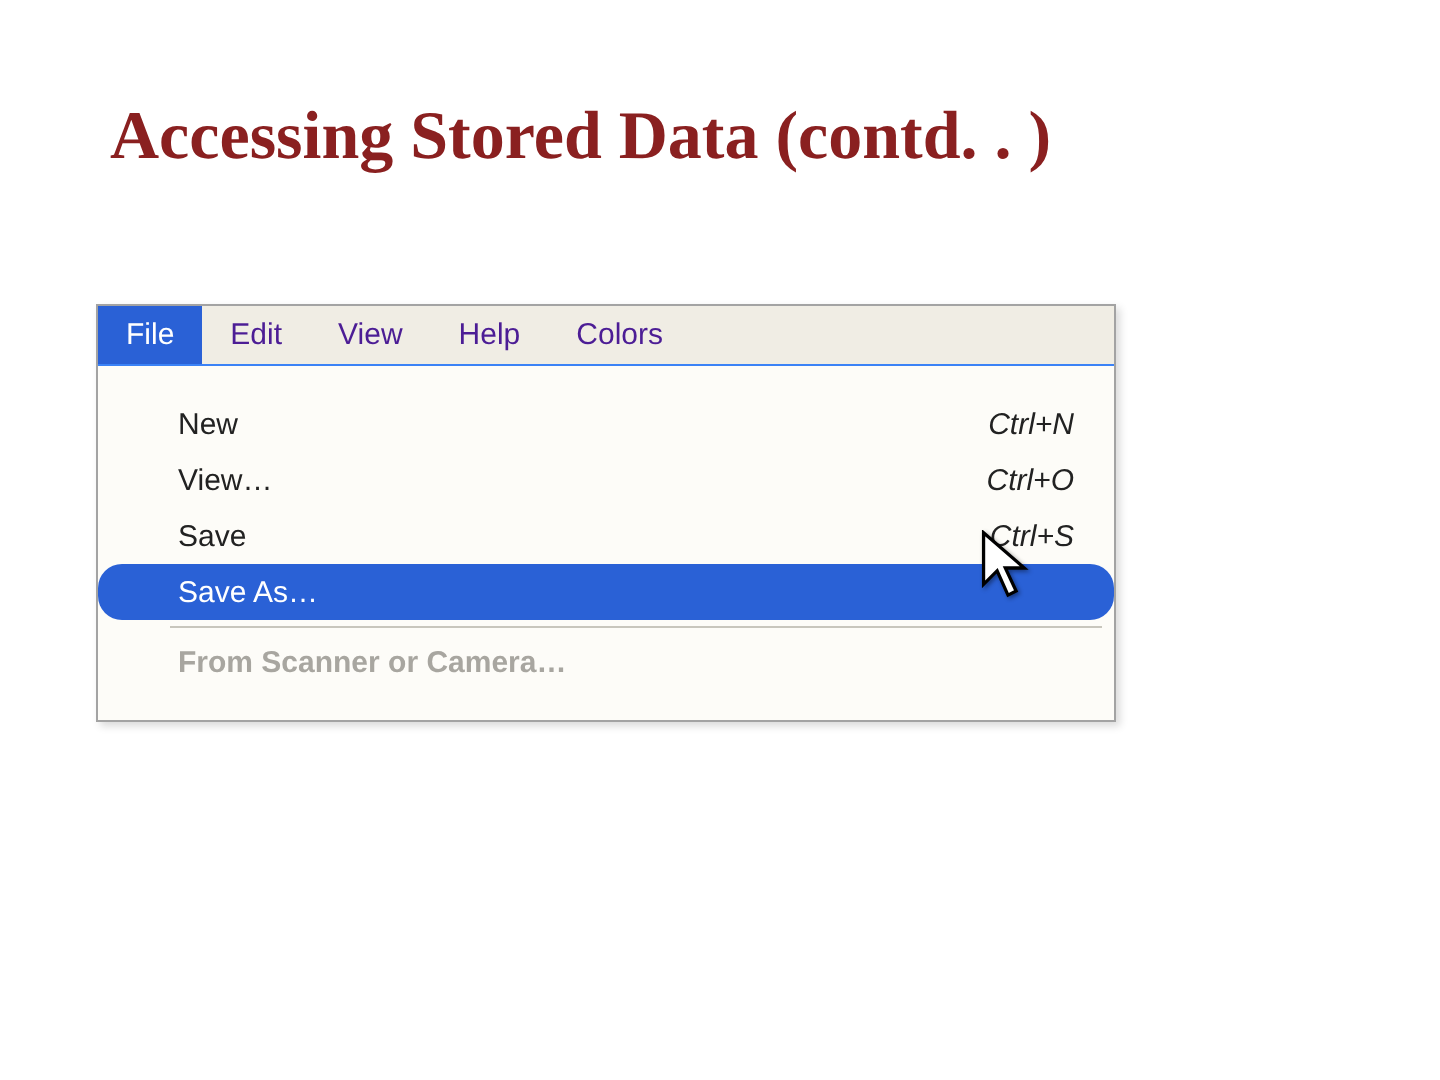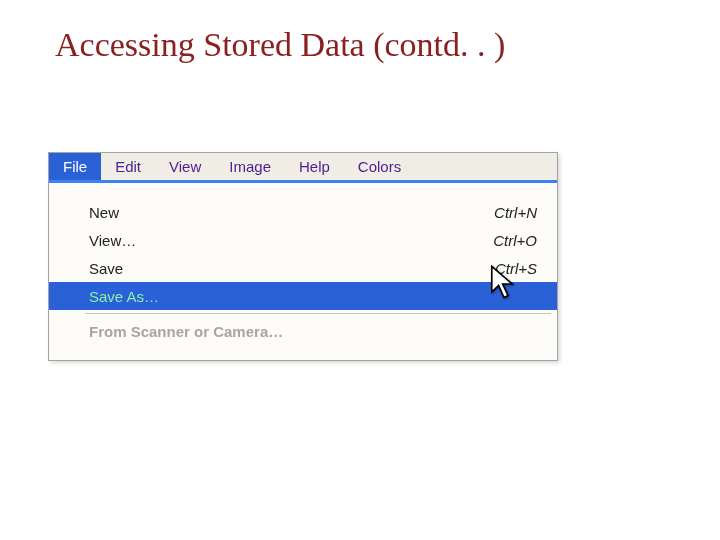--- a/index.html
+++ b/index.html
@@ -7,40 +7,40 @@
     margin: 0;
     padding: 0;
     width: 720px;
     height: 540px;
     background: #ffffff;
     font-family: "Tahoma", "Segoe UI", Arial, sans-serif;
     position: relative;
   }
   .slide-title {
     font-family: "Times New Roman", Times, serif;
-    font-weight: normal;
+    font-weight: bold;
     font-size: 34px;
     color: #8a2020;
     position: absolute;
-    top: 26px;
+    top: 50px;
     left: 55px;
   }
   .menu-block {
     position: absolute;
     top: 152px;
     left: 48px;
     width: 510px;
     border: 1px solid #a3a3a3;
     background: #f6f4ee;
     box-shadow: 2px 2px 4px rgba(0,0,0,0.15);
   }
   .menubar {
     display: flex;
     height: 30px;
-    border-bottom: 3px solid #3b82f6;
+    border-bottom: 1px solid #3b82f6;
     background: #f0ede4;
   }
   .menubar-item {
     display: flex;
     align-items: center;
     padding: 0 14px;
     font-size: 15px;
     color: #4c1d95;
   }
   .menubar-item.active {
@@ -54,21 +54,22 @@
   .menu-row {
     display: flex;
     align-items: center;
     height: 28px;
     padding: 0 14px 0 40px;
     font-size: 15px;
     color: #222;
   }
   .menu-row.highlight {
     background: #2a61d6;
-    color: #86efac;
+    color: #ffffff;
+    border-radius: 12px;
   }
   .menu-row .label {
     flex: 1;
   }
   .menu-row .shortcut {
     padding-right: 6px;
     color: #222;
     font-style: italic;
   }
   .menu-separator {
@@ -94,21 +95,20 @@
 <body>
 
 <div class="slide-title">Accessing Stored Data (contd. . )</div>
 
 <div class="menu-block">
 
   <div class="menubar">
     <div class="menubar-item active">File</div>
     <div class="menubar-item">Edit</div>
     <div class="menubar-item">View</div>
-    <div class="menubar-item">Image</div>
     <div class="menubar-item">Help</div>
     <div class="menubar-item">Colors</div>
   </div>
 
   <div class="dropdown">
 
     <div class="menu-row">
       <span class="label">New</span>
       <span class="shortcut">Ctrl+N</span>
     </div>

